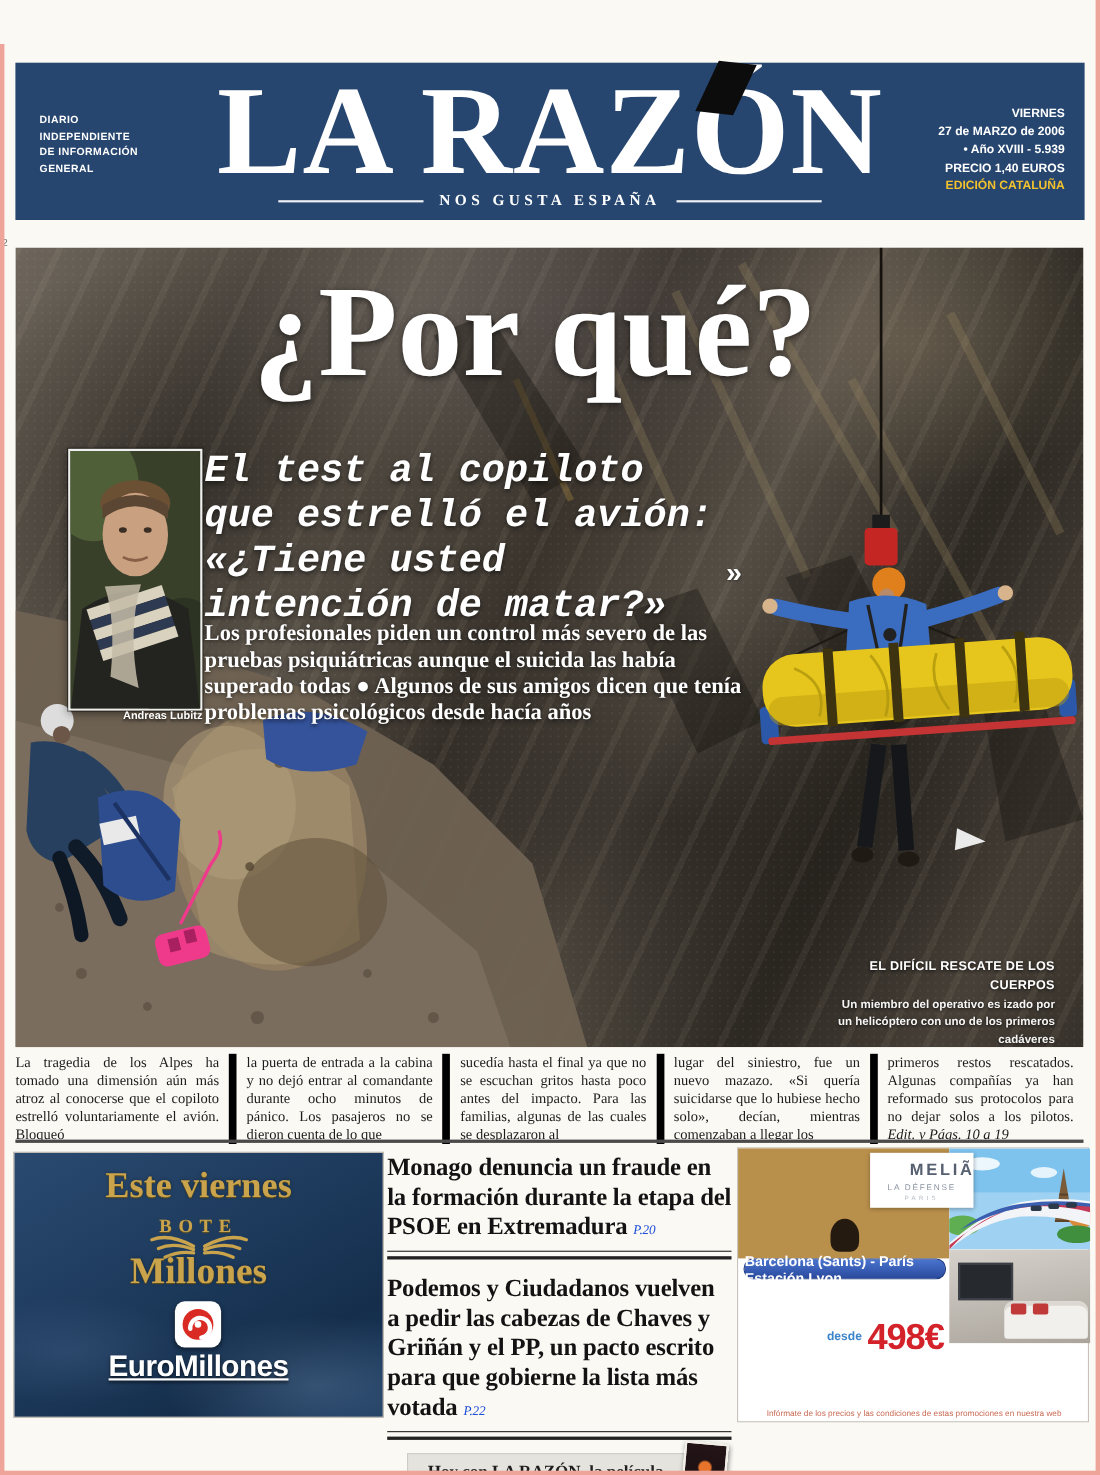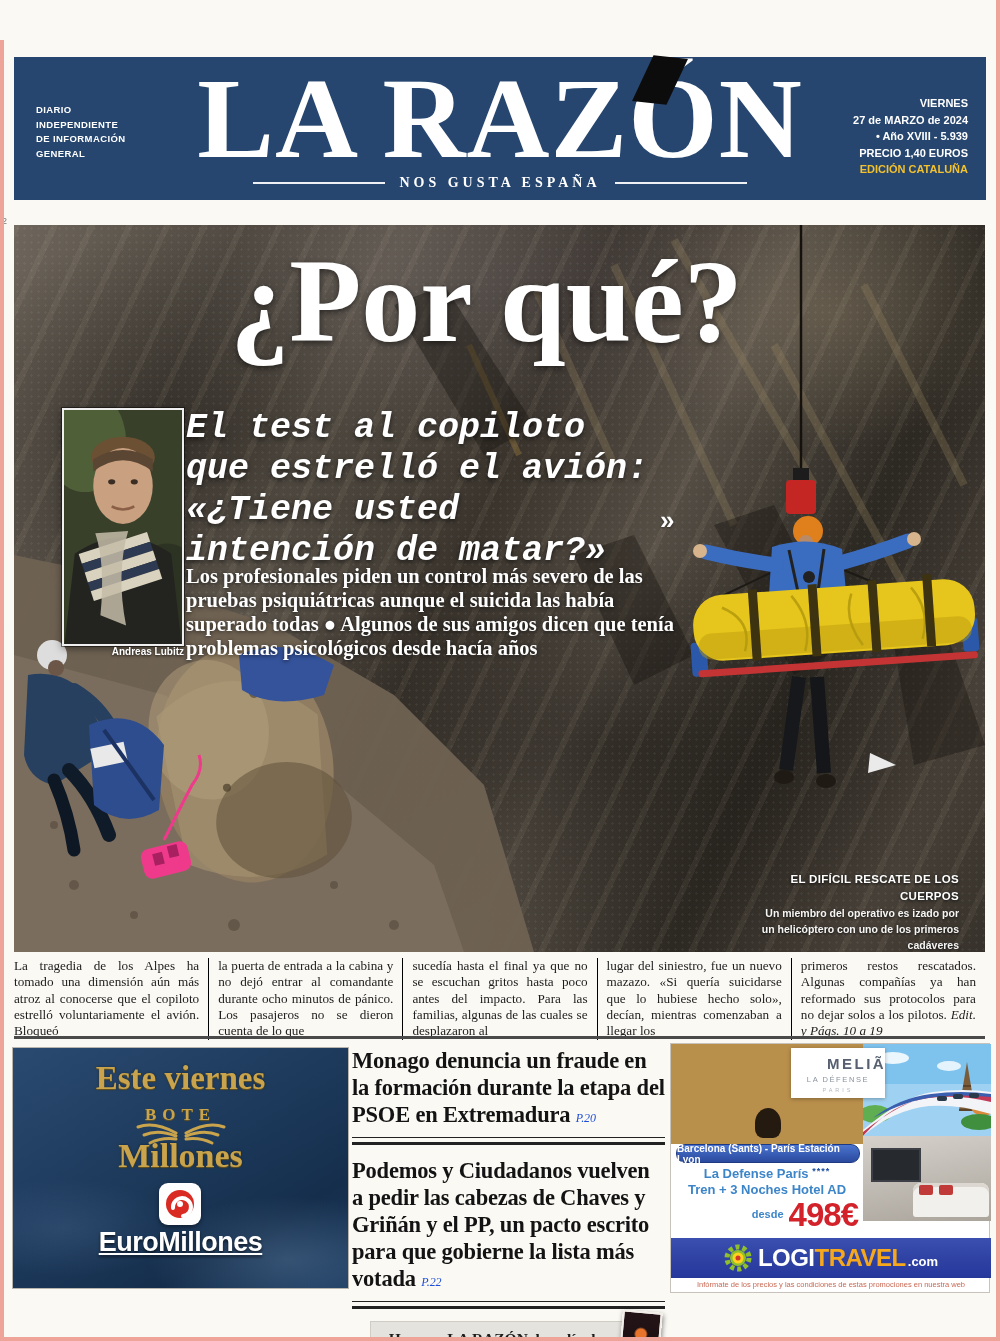--- a/index.html
+++ b/index.html
@@ -66,21 +66,21 @@
   .cov-caption{position:absolute;right:26px;top:610px;width:200px;text-align:right;color:#fff;
     text-shadow:0 1px 3px rgba(0,0,0,.8);margin-top:36px;}
   .cov-caption .t{font-size:11.5px;font-weight:bold;line-height:1.45;letter-spacing:.3px;}
   .cov-caption .b{font-size:10.5px;font-weight:bold;line-height:1.5;opacity:.95;margin-top:2px;}
 
   
   .bodycols{position:absolute;left:14px;top:958px;width:971px;display:grid;
     grid-template-columns:repeat(5,1fr);column-gap:0;}
   .bodycols .col{padding:0 9px;font-family:"Liberation Serif",serif;font-size:13.2px;
     line-height:1.24;text-align:justify;color:#1c1c1c;}
-  .bodycols .col + .col{border-left:1px solid #000000;}
+  .bodycols .col + .col{border-left:7px solid #000000;}
   .bodycols .col:first-child{padding-left:0;}
   .bodycols .col i{font-style:italic;}
   .fullrule{position:absolute;left:14px;top:1036px;width:971px;border-top:3px solid #4a4a4a;}
 
   
   .em-ad{position:absolute;left:12px;top:1047px;width:335px;height:240px;border:1px solid #b9b4ac;
     background:
      radial-gradient(ellipse 200px 90px at 82% 88%, rgba(110,140,175,.35), transparent 70%),
      radial-gradient(ellipse 160px 70px at 15% 75%, rgba(90,120,160,.25), transparent 70%),
      linear-gradient(150deg,#2a4a70 0%,#1d3a5c 45%,#152e4c 75%,#1a3a5e 100%);
@@ -138,21 +138,21 @@
   .ta-train{position:absolute;left:192px;top:0;width:128px;height:92px;}
   .ta-room{position:absolute;left:192px;top:92px;width:128px;height:85px;background:
     linear-gradient(170deg,#d6d2cb 0%,#c4bfb8 40%,#aaa49b 100%);}
   .ta-room .tv{position:absolute;left:8px;top:12px;width:46px;height:30px;background:#26292d;border:2px solid #3c4046;}
   .ta-room .bed{position:absolute;right:2px;bottom:4px;width:76px;height:34px;background:#f2f0ec;
     border-radius:8px 8px 3px 3px;box-shadow:inset 0 4px 0 #dcd8d1;}
   .ta-room .p1,.ta-room .p2{position:absolute;bottom:26px;width:14px;height:10px;background:#c03a3a;border-radius:2px;}
   .ta-room .p1{right:58px;} .ta-room .p2{right:38px;}
   .ta-pill{position:absolute;left:5px;top:100px;width:182px;height:17px;border-radius:9px;
     background:linear-gradient(#4a74cf,#2a4a9e);border:1px solid #1e3a80;color:#fff;
-    font-size:10px;font-weight:bold;display:flex;align-items:center;justify-content:center;}
+    font-size:13px;font-weight:bold;display:flex;align-items:center;justify-content:center;}
   .ta-prod{position:absolute;left:5px;top:122px;width:182px;text-align:center;color:#3c85c9;
     font-weight:bold;font-size:13px;line-height:1.25;}
   .ta-prod .stars{font-size:9px;color:#1f4fa0;vertical-align:4px;letter-spacing:1px;}
   .ta-price{position:absolute;left:5px;top:152px;width:182px;text-align:right;}
   .ta-price .from{color:#3c85c9;font-weight:bold;font-size:11px;margin-right:5px;vertical-align:8px;}
   .ta-price .val{color:#d3222a;font-weight:bold;font-size:33px;letter-spacing:-1px;}
   .ta-banner{position:absolute;left:0;top:194px;width:320px;height:40px;background:
     linear-gradient(#3a4fb0,#26379a);display:flex;align-items:center;justify-content:center;gap:6px;}
   .ta-logo{display:flex;align-items:baseline;}
   .ta-logo .w{color:#fff;font-size:24px;font-weight:bold;letter-spacing:-.5px;}
@@ -172,21 +172,21 @@
     <div class="mast-left">
       <div>DIARIO</div>
       <div>INDEPENDIENTE</div>
       <div>DE INFORMACIÓN</div>
       <div>GENERAL</div>
     </div>
     <div class="mast-title">LA RAZÓN</div>
     <div class="mast-flag"></div>
     <div class="mast-right">
       <div>VIERNES</div>
-      <div>27 de MARZO de 2024</div>
+      <div>27 de MARZO de 2006</div>
       <div>• Año XVIII - 5.939</div>
       <div>PRECIO 1,40 EUROS</div>
       <div class="mast-edition">EDICIÓN CATALUÑA</div>
     </div>
     <div class="mast-motto">
       <span class="line"></span>
       <span>NOS GUSTA ESPAÑA</span>
       <span class="line"></span>
     </div>
   </div>
@@ -409,35 +409,18 @@
       <div class="m2">LA DÉFENSE</div>
       <div class="m3">PARIS</div>
     </div>
     <div class="ta-room">
       <div class="tv"></div>
       <div class="bed"></div>
       <div class="p1"></div>
       <div class="p2"></div>
     </div>
     <div class="ta-pill">Barcelona (Sants) - París Estación Lyon</div>
-    <div class="ta-prod">
-      <div><span>La Defense París</span> <span class="stars">****</span></div>
-      <div>Tren + 3 Noches Hotel AD</div>
-    </div>
     <div class="ta-price">
       <span class="from">desde</span><span class="val">498€</span>
     </div>
-    <div class="ta-banner">
-      <svg width="28" height="28" viewBox="0 0 28 28">
-        <circle cx="14" cy="14" r="11" fill="none" stroke="#8fc02c" stroke-width="5" stroke-dasharray="4 3"></circle>
-        <circle cx="14" cy="14" r="8" fill="#8fc02c"></circle>
-        <circle cx="14" cy="14" r="5.5" fill="#ffd21e"></circle>
-        <circle cx="14" cy="14" r="2.5" fill="#d43a2a"></circle>
-      </svg>
-      <div class="ta-logo">
-        <span class="w">LOGI</span>
-          <span class="o">TRAVEL</span>
-          <span class="c">.com</span>
-      </div>
-    </div>
     <div class="ta-disc">Infórmate de los precios y las condiciones de estas promociones en nuestra web</div>
   </div>
 </div>
 
 </body></html>

